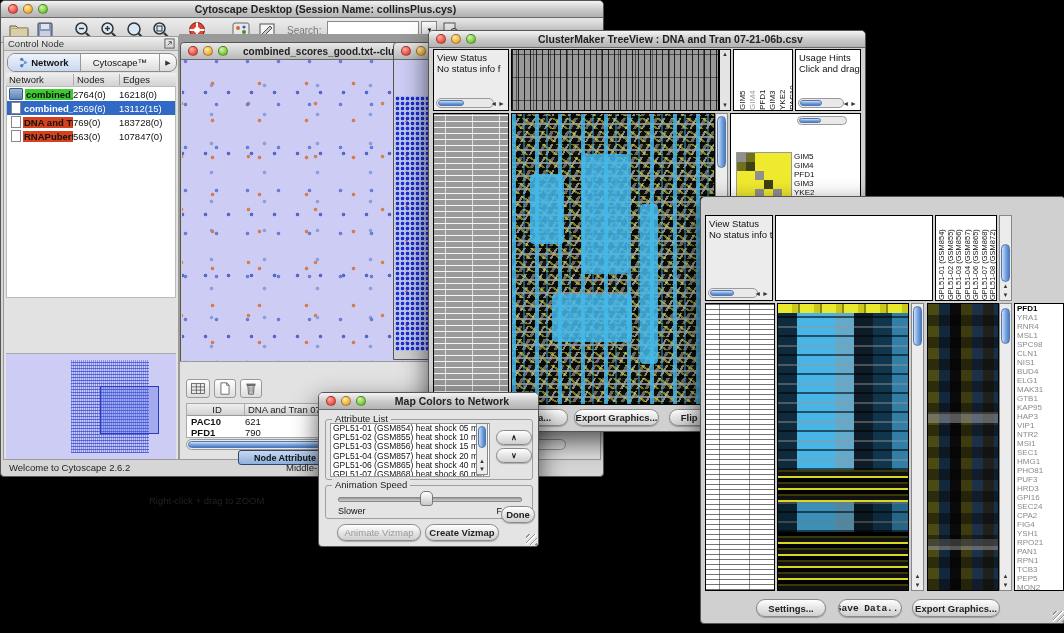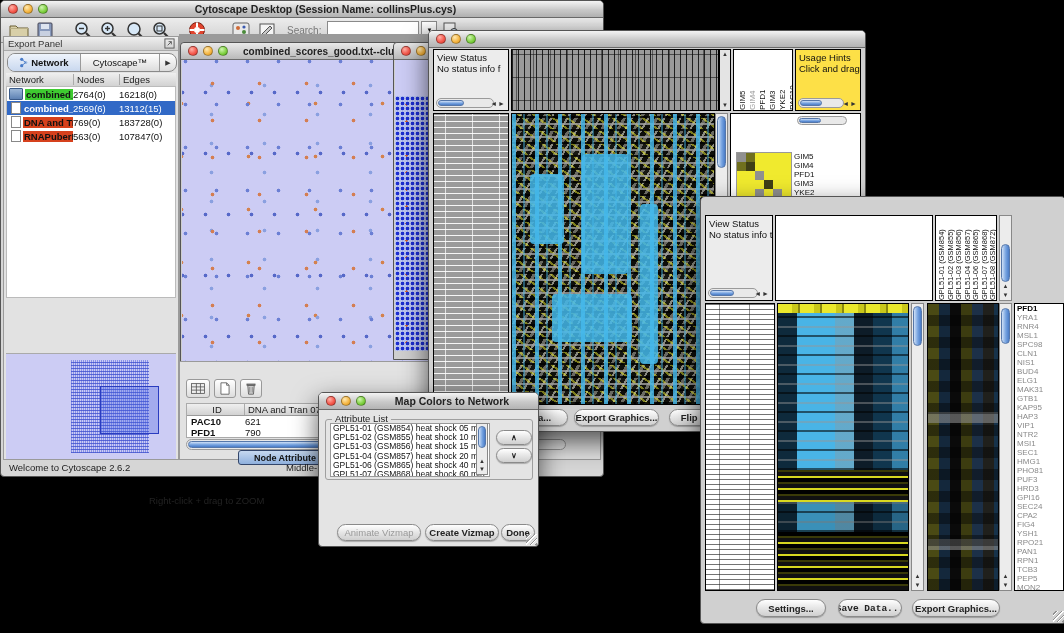--- a/index.html
+++ b/index.html
@@ -267,21 +267,21 @@
         </span>
       <span class="toolicon">
           <svg class="ic" width="18" height="16">
             <use href="#sy-searchdoc"></use>
           </svg>
         </span>
     </div>
 
     <div class="abs" style="left:2px;top:35px;width:176px;height:424px;background:#e2e2e2;border:1px solid #9a9a9a;box-sizing:border-box;">
       <div class="abs" style="left:0;top:0;right:0;height:13px;background:linear-gradient(#efefef,#cfcfcf);border-bottom:1px solid #aaa;display:flex;align-items:center;">
-        <span style="flex:1;font-size:9.5px;padding-left:4px;color:#333;">Export Panel</span>
+        <span style="flex:1;font-size:9.5px;padding-left:4px;color:#333;">Control Node</span>
         <svg class="ic" width="11" height="11" style="margin-right:3px;">
             <use href="#sy-float"></use>
           </svg>
       </div>
 
       <div class="abs" style="left:3px;top:16px;width:168px;height:17px;border:1px solid #8a8a8a;border-radius:8px;background:linear-gradient(#fff,#dcdcdc);display:flex;overflow:hidden;">
         <span style="flex:1.1;display:flex;align-items:center;justify-content:center;gap:3px;background:linear-gradient(#eef3fb,#c9d8ef);border-right:1px solid #9a9a9a;">
           <svg class="ic" width="9" height="11">
               <use href="#sy-treetab"></use>
             </svg>
@@ -408,20 +408,21 @@
     <span class="statusbar" style="left:285px;top:461px;">Middle-</span>
   </div>
 
   <div class="win" style="left:428px;top:30px;width:436px;height:400px;background:#d0d0d0;">
     <div class="titlebar">
       <div class="lights">
         <span class="tl r"></span>
         <span class="tl y"></span>
         <span class="tl g"></span>
       </div>
+      <span class="title">ClusterMaker TreeView : DNA and Tran 07-21-06b.csv</span>
     </div>
 
     <div class="pane" style="left:4px;top:18px;width:76px;height:62px;background:#ececec;">
       <div class="ptext"><span>View Status</span><br>
       <span>No status info f</span></div>
       <div class="hscroll" style="left:2px;bottom:2px;width:58px;height:10px;">
           <div class="hpill" style="left:1px;width:26px;"></div>
         </div>
       <span class="tinyarrows abs" style="right:2px;bottom:3px;"><span>◄</span><span>►</span></span>
     </div>
@@ -431,21 +432,21 @@
       <span class="sarrow" style="bottom:1px;">▼</span>
     </div>
     <div class="pane" style="left:304px;top:18px;width:60px;height:62px;display:flex;align-items:flex-start;padding-left:4px;gap:1px;">
         <span class="vlab" style="height:100%;">GIM5</span>
         <span class="vlab dim" style="height:100%;">GIM4</span>
         <span class="vlab" style="height:100%;">PFD1</span>
         <span class="vlab" style="height:100%;">GIM3</span>
         <span class="vlab" style="height:100%;">YKE2</span>
         <span class="vlab" style="height:100%;">PAC10</span>
       </div>
-    <div class="pane" style="left:366px;top:18px;width:66px;height:62px;background:#fde047;">
+    <div class="pane" style="left:366px;top:18px;width:66px;height:62px;background:#ffffff;">
       <div class="ptext"><span>Usage Hints</span><br>
       <span>Click and drag tc</span></div>
       <div class="hscroll" style="left:2px;bottom:2px;width:46px;height:10px;">
           <div class="hpill" style="left:1px;width:22px;"></div>
         </div>
       <span class="tinyarrows abs" style="right:2px;bottom:3px;"><span>◄</span><span>►</span></span>
     </div>
 
     <div class="pane dendro-row1" style="left:4px;top:82px;width:76px;height:292px;"></div>
     <div class="pane hm1" style="left:82px;top:82px;width:204px;height:292px;">
@@ -642,26 +643,33 @@
         <span class="sarrow" style="bottom:1px;">▼</span>
       </div>
       <span class="aquabtn" style="left:170px;top:10px;width:34px;height:13px;font-size:8px;">
           <span>∧</span>
         </span>
       <span class="aquabtn" style="left:170px;top:28px;width:34px;height:13px;font-size:8px;">
           <span>∨</span>
         </span>
     </div>
 
+    <div class="groupbox" style="left:6px;top:92px;width:206px;height:32px;">
+      <span class="grouplegend">Animation Speed</span>
+      <div class="abs" style="left:12px;top:11px;width:182px;height:3px;background:linear-gradient(#9a9a9a,#cfcfcf);border:1px solid #888;border-radius:2px;"></div>
+      <div class="abs" style="left:94px;top:5px;width:11px;height:13px;background:linear-gradient(#fff,#c8c8c8);border:1px solid #777;border-radius:5px 5px 3px 3px;"></div>
+      <span class="abs" style="left:12px;top:20px;font-size:9px;">Slower</span>
+      <span class="abs" style="right:10px;top:20px;font-size:9px;">Faster</span>
+    </div>
 
     <span class="aquabtn disabled" style="left:18px;top:131px;width:82px;height:15px;justify-content:center;">
         <span>Animate Vizmap</span>
       </span>
     <span class="aquabtn" style="left:106px;top:131px;width:72px;height:15px;">
         <span>Create Vizmap</span>
       </span>
-    <span class="aquabtn" style="left:182px;top:131px;width:32px;height:15px;">
+    <span class="aquabtn" style="left:182px;top:113px;width:32px;height:15px;">
         <span>Done</span>
       </span>
     <div class="resizegrip"></div>
   </div>
 
 </div>
 
 </body></html>

